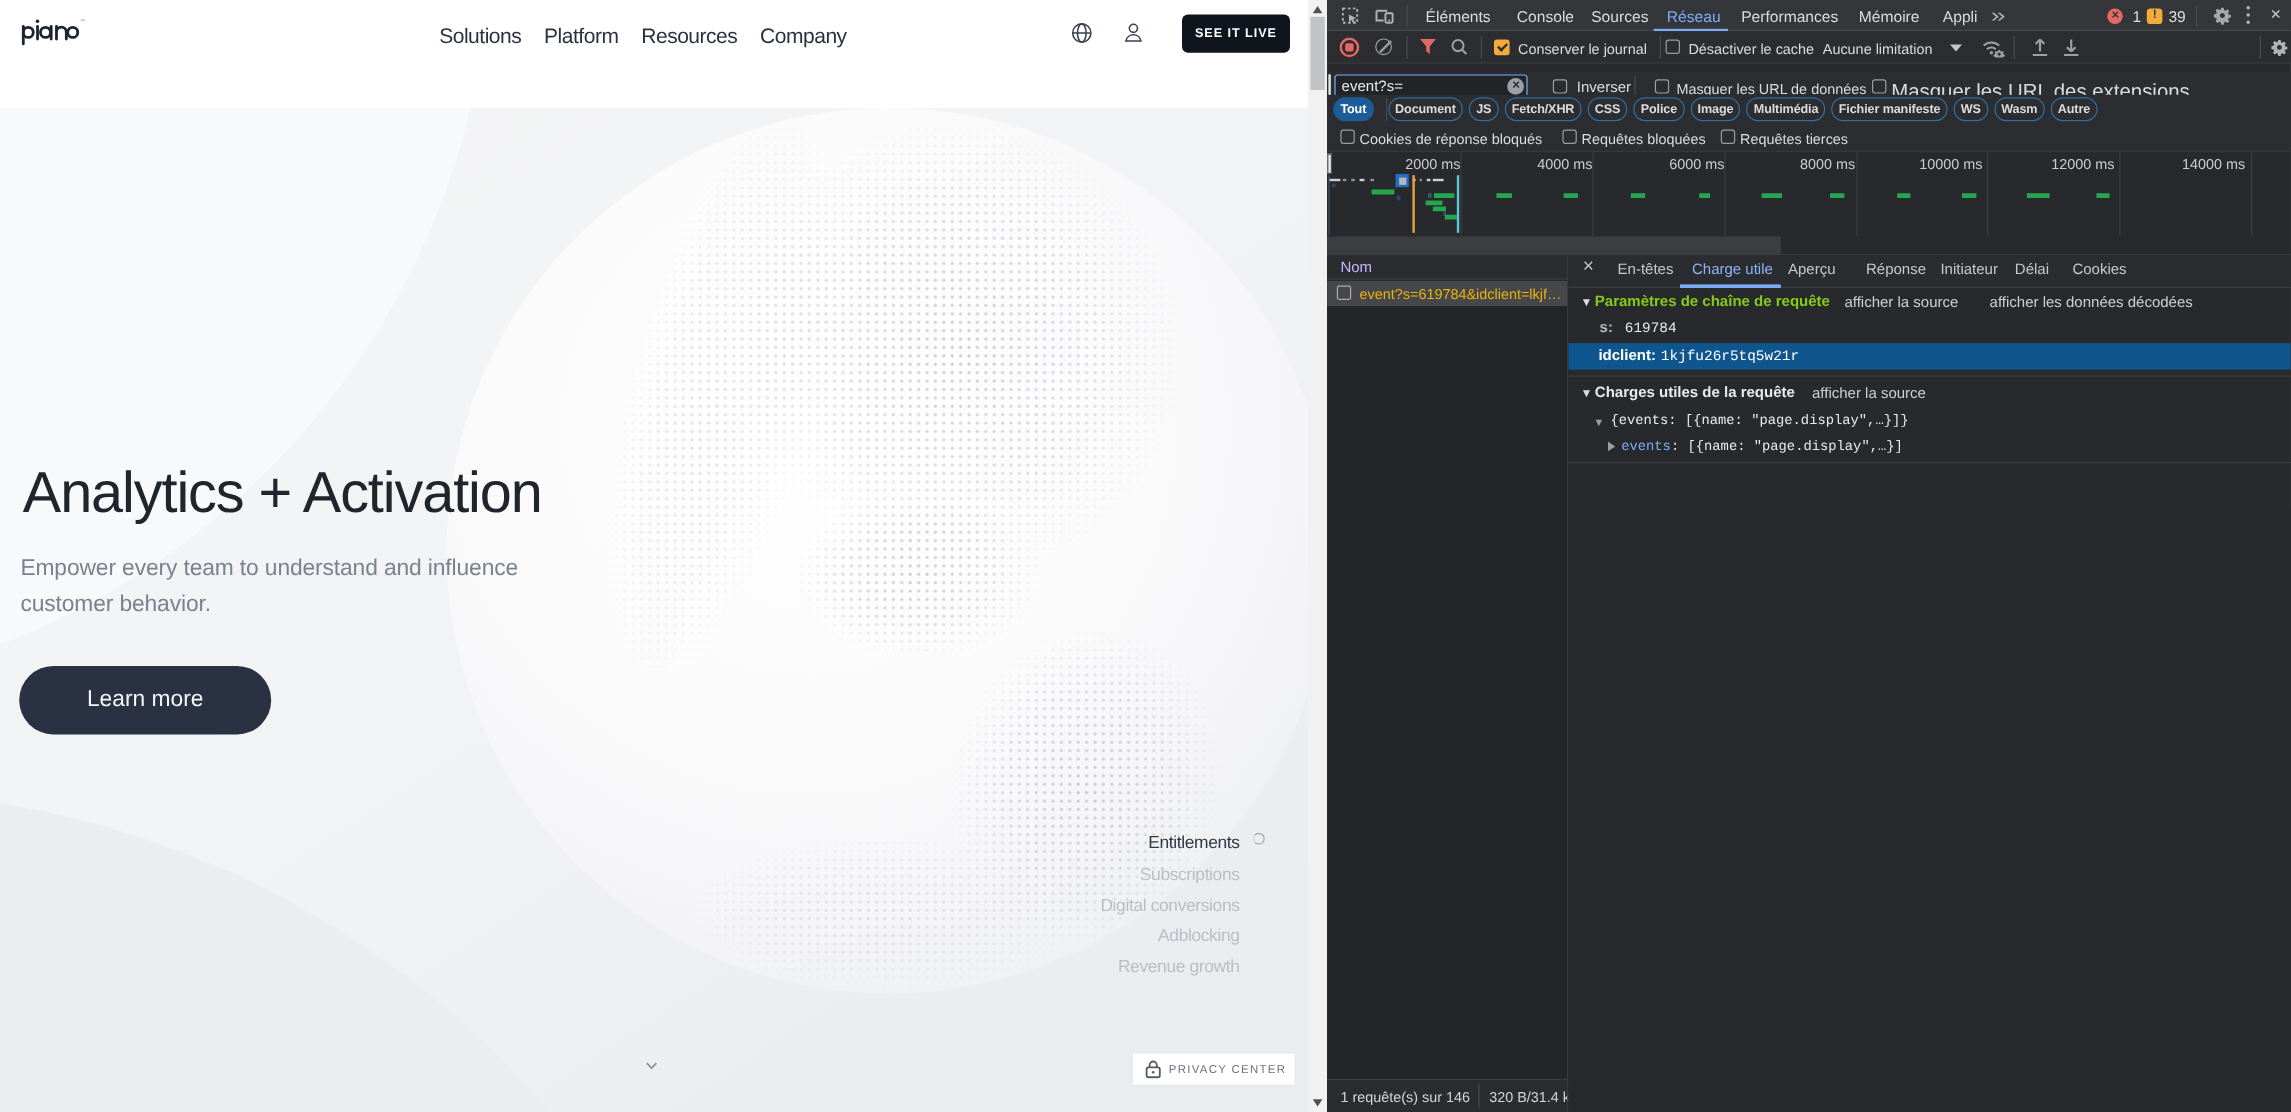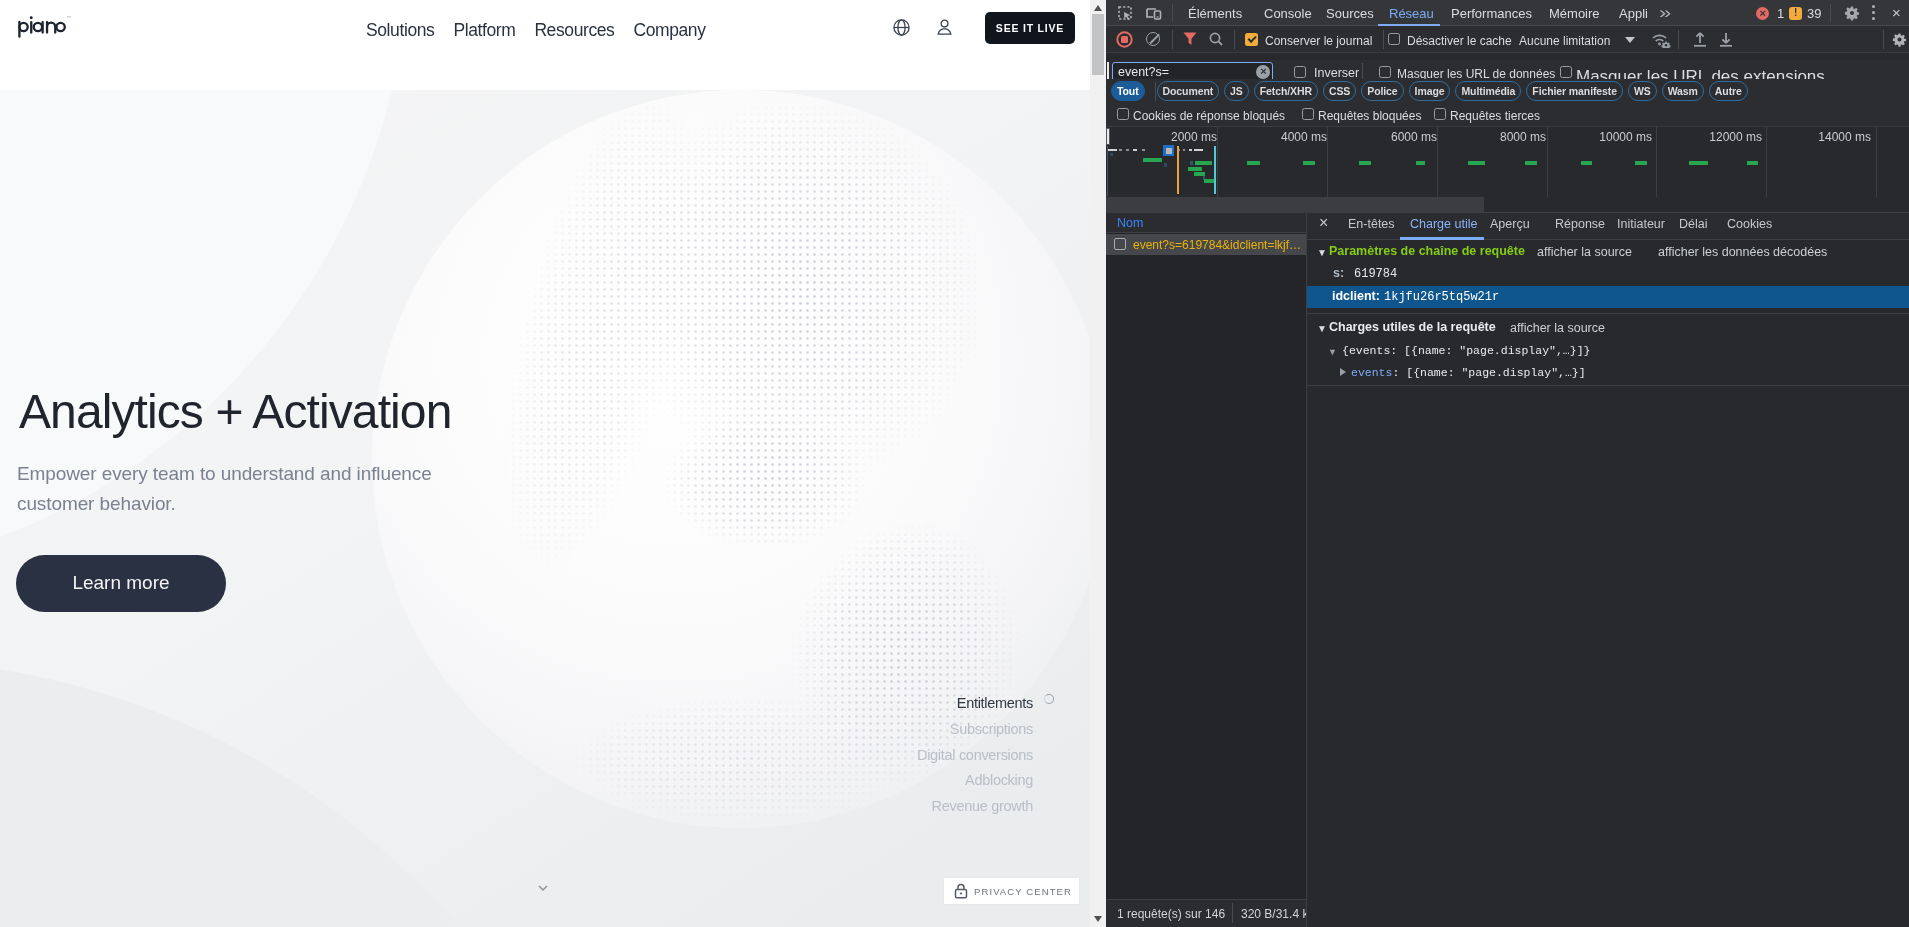--- a/index.html
+++ b/index.html
@@ -320,21 +320,21 @@
       <div class="gbar" style="left:529px;top:34px;width:12px"></div>
       <div class="gbar" style="left:583px;top:34px;width:19px"></div>
       <div class="gbar" style="left:641px;top:34px;width:11px"></div>
     </div>
     <div id="tstrip">
       <div class="abs" style="left:0;top:0;width:378px;height:16px;background:#3c3d40"></div>
     </div>
     <div id="gridmain">
       <div class="abs" style="left:0;top:0;width:201px;height:714px;background:#242528"></div>
       <div class="abs" style="left:0;top:0;width:201px;height:20px;background:#2b2c2f;border-bottom:1px solid #3c3f43"></div>
-      <div class="abs" style="left:11px;top:3px;font-size:12.5px;color:#3b82f6">Nom</div>
+      <div class="abs" style="left:11px;top:3px;font-size:12.5px;color:#c4b5fd">Nom</div>
       <div class="abs" style="left:0;top:21px;width:200px;height:21px;background:#46474b"></div>
       <div class="cb" style="left:8px;top:25px;border-color:#a9abae;border-radius:2px"></div>
       <div class="abs" style="left:27px;top:25px;width:170px;font-size:12px;color:#eab308;white-space:nowrap;overflow:hidden">event?s=619784&amp;idclient=lkjf…</div>
       <div class="abs" style="left:0;top:686px;width:201px;height:28px;background:#2b2c2f;border-top:1px solid #3c3f43"></div>
       <div class="abs" style="left:11px;top:694px;font-size:12px;color:#d3d4d6">1 requête(s) sur 146</div>
       <div class="abs" style="left:126px;top:690px;width:1px;height:20px;background:#4a4b4f"></div>
       <div class="abs" style="left:135px;top:694px;width:66px;font-size:12px;color:#d3d4d6;white-space:nowrap;overflow:hidden">320 B/31.4 k</div>
       <div class="abs" style="left:200px;top:0;width:1px;height:714px;background:#3c3f43"></div>
 
       <div class="abs" style="left:201px;top:0;width:602px;height:714px;background:#28292c"></div>

